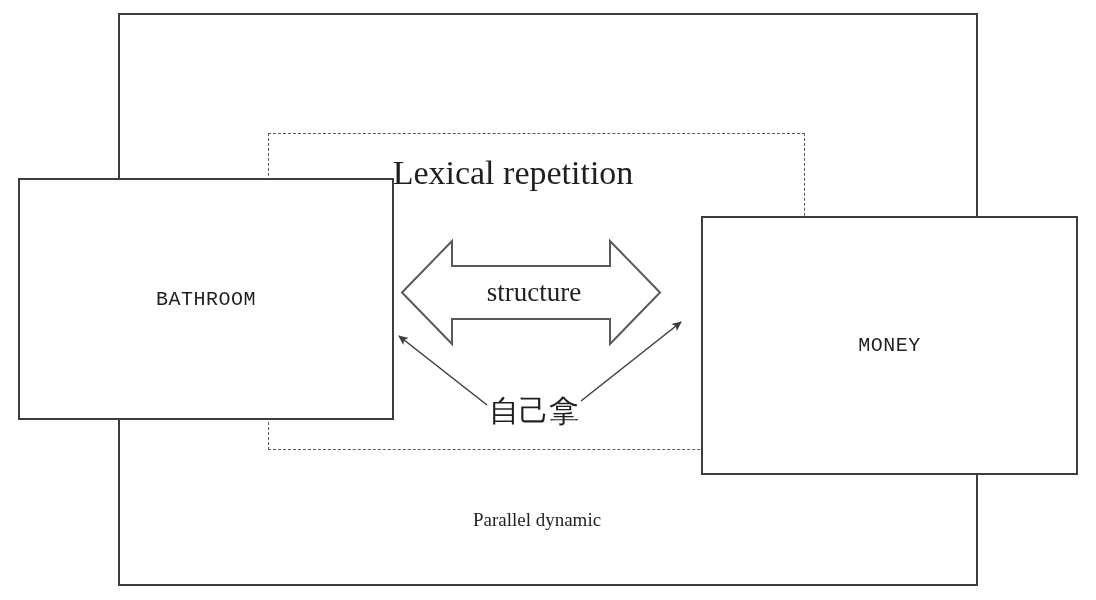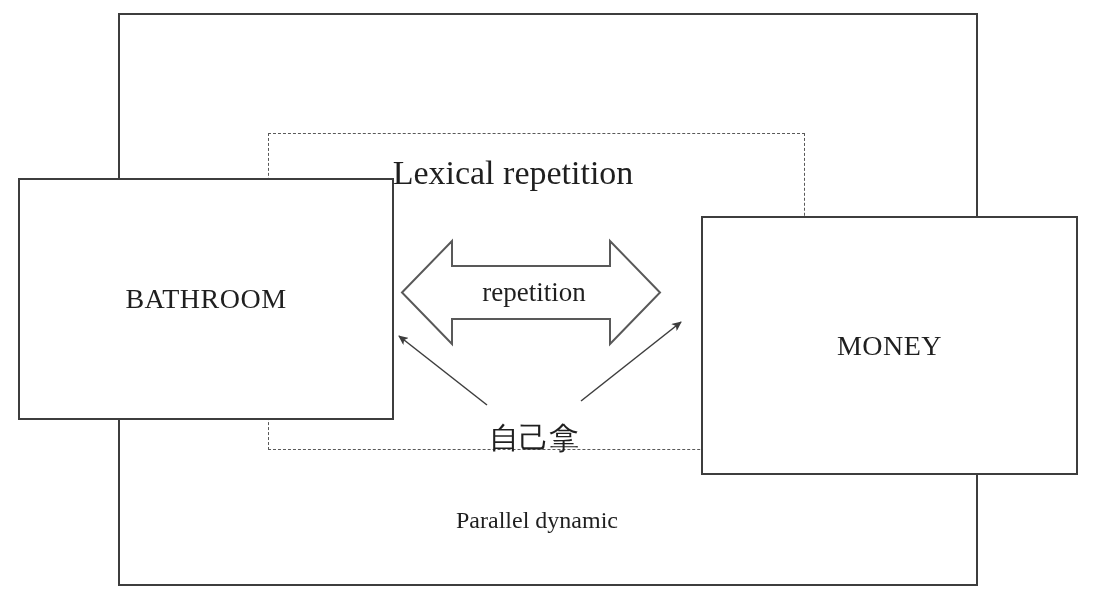--- a/index.html
+++ b/index.html
@@ -28,22 +28,23 @@
     position:absolute;left:268px;top:133px;width:535px;height:315px;
     border:1px dashed var(--dashed-color);
     z-index:2;
   }
   .concept-box{
     position:absolute;
     background:var(--bg-color);
     border:2px solid var(--line-color);
     display:flex;align-items:center;justify-content:center;
     z-index:3;
-    font-size:28px;
+    font-size:20px;
     letter-spacing:0.5px;
+    font-family:Liberation Mono, monospace;
   }
   .box-left{left:18px;top:178px;width:372px;height:238px;}
   .box-right{left:701px;top:176px;width:373px;height:255px;margin-top:40px;}
   .arrow-layer{
     position:absolute;left:0;top:0;width:1096px;height:600px;
     z-index:4;pointer-events:none;
   }
   .block-arrow{
     fill:var(--bg-color);
     stroke:var(--arrow-outline);
@@ -58,22 +59,22 @@
   .arrowhead-path{fill:var(--line-color);}
   .float-label{
     position:absolute;
     transform:translateX(-50%);
     white-space:nowrap;
     z-index:5;
     line-height:1.15;
   }
   .label-lexical{left:513px;top:153px;font-size:34px;}
   .label-reframing{left:534px;top:277px;font-size:27px;}
-  .label-chinese{left:534px;top:394px;font-size:30px;margin-top:27px;}
-  .label-parallel{left:537px;top:504px;font-size:24px;text-align:center;line-height:32px;}
+  .label-chinese{left:534px;top:394px;font-size:30px;}
+  .label-parallel{left:537px;top:504px;font-size:19px;text-align:center;line-height:32px;}
 </style>
 </head>
 <body>
 
 <div class="canvas">
 
   <div class="outer-frame"></div>
 
   <div class="dashed-frame"></div>
 
@@ -94,21 +95,21 @@
 
     <polygon class="block-arrow" points="402,292.5 452,241 452,266 610,266 610,241 660,292.5 610,344 610,319 452,319 452,344"></polygon>
 
     <line class="thin-arrow" x1="487" y1="405" x2="399" y2="336" marker-end="url(#tri)"></line>
 
     <line class="thin-arrow" x1="581" y1="401" x2="681" y2="322" marker-end="url(#tri)"></line>
   </svg>
 
   <div class="float-label label-lexical">Lexical repetition</div>
 
-  <div class="float-label label-reframing">repetition</div>
+  <div class="float-label label-reframing">structure</div>
 
   <div class="float-label label-chinese">自己拿</div>
 
   <div class="float-label label-parallel">
     <div>Parallel dynamic</div>
   </div>
 
 </div>
 
 </body></html>

